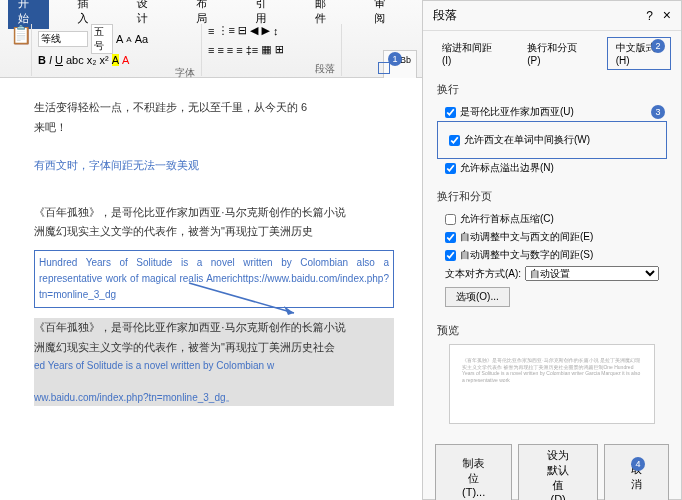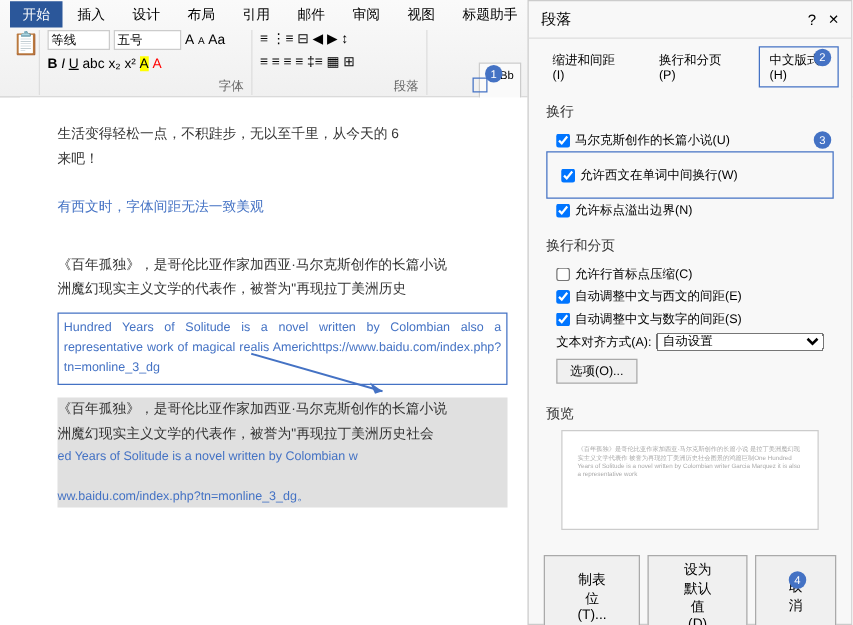--- a/index.html
+++ b/index.html
@@ -1,28 +1,28 @@
 <!DOCTYPE html>
 <html><head>
 <meta charset="utf-8">
 <style>
 *{margin:0;padding:0;box-sizing:border-box;font-family:"Microsoft YaHei",sans-serif}
 body{width:682px;height:500px;background:#fff;overflow:hidden;position:relative;font-size:11px}
 .ribbon{height:78px;background:linear-gradient(#fafafa,#f0f0f0);border-bottom:1px solid #d0d0d0}
-.tabs{display:flex;height:22px;align-items:center;padding-left:8px;gap:2px}
+.tabs{display:flex;height:22px;align-items:center;padding-left:8px;gap:18px}
 .tab{padding:3px 10px;font-size:11px;cursor:pointer}
 .tab.active{background:#2b579a;color:#fff}
 .search-hint{color:#999;font-size:10px;margin-left:8px}
 .login{position:absolute;right:12px;top:3px;font-size:11px;color:#555}
 .ribbon-body{display:flex;height:56px;padding:2px 4px;position:relative}
 .rgroup{border-right:1px solid #ddd;padding:0 6px;display:flex;flex-direction:column;justify-content:space-between}
 .rgroup-label{text-align:right;font-size:10px;color:#666}
 .rcontrols{display:flex;gap:3px;align-items:center;flex-wrap:wrap}
 .sel{border:1px solid #ccc;font-size:10px;padding:0 2px;background:#fff}
-.doc{position:absolute;top:78px;left:16px;width:420px;height:422px;background:#fff;padding:20px 30px;overflow:hidden}
+.doc{position:absolute;top:78px;left:4px;width:420px;height:422px;background:#fff;padding:20px 30px;overflow:hidden}
 .para{font-size:11px;line-height:1.8;color:#333;margin-bottom:8px}
 .callout{color:#4472c4;font-size:11px;margin:20px 0}
 .arrow{position:absolute;width:120px;height:40px;left:180px;top:200px}
 .boxed{border:1px solid #4472c4;padding:4px;margin:4px 0}
 .english{color:#4472c4;text-align:justify;font-size:10px;line-height:1.6}
 .shaded{background:#e0e0e0}
 .dialog{position:absolute;right:0;top:0;width:260px;height:500px;background:#f8f8f8;border:1px solid #ccc;display:flex;flex-direction:column}
 .dlg-title{display:flex;justify-content:space-between;padding:6px 10px;font-size:12px;border-bottom:1px solid #ddd}
 .dlg-close{cursor:pointer;font-size:14px}
 .dlg-help{cursor:pointer;margin-right:10px}
@@ -64,21 +64,21 @@
   <span class="login">登录</span>
   <div class="ribbon-body">
     <div class="rgroup" style="width:28px">
       <div class="rcontrols">
           <span style="font-size:18px">📋</span>
         </div>
     </div>
     <div class="rgroup" style="width:170px">
       <div class="rcontrols">
         <span class="sel" style="width:50px">等线</span>
-        <span class="sel" style="width:54px">五号</span>
+        <span class="sel" style="width:22px">五号</span>
         <span>A</span>
         <span style="font-size:8px">A</span>
         <span>Aa</span>
       </div>
       <div class="rcontrols">
         <b>B</b>
         <i>I</i>
         <u>U</u>
         <span>abc</span>
         <span>x₂</span>
@@ -139,21 +139,21 @@
   <div class="dlg-tabs">
     <span class="dlg-tab">缩进和间距(I)</span>
     <span class="dlg-tab">换行和分页(P)</span>
     <span class="dlg-tab active">中文版式(H)</span>
   </div>
   <div class="badge" style="right:16px;top:38px">2</div>
   <div class="section">
     <div class="sec-title">换行</div>
     <label class="chk-row">
         <input type="checkbox" checked="" style="">
-        <span>马尔克斯创作的长篇小说(U)</span>
+        <span>是哥伦比亚作家加西亚(U)</span>
       </label>
     <label class="chk-row hl">
         <input type="checkbox" checked="" style="">
         <span>允许西文在单词中间换行(W)</span>
       </label>
     <div class="badge" style="right:16px;top:104px">3</div>
     <label class="chk-row">
         <input type="checkbox" checked="" style="">
         <span>允许标点溢出边界(N)</span>
       </label>

